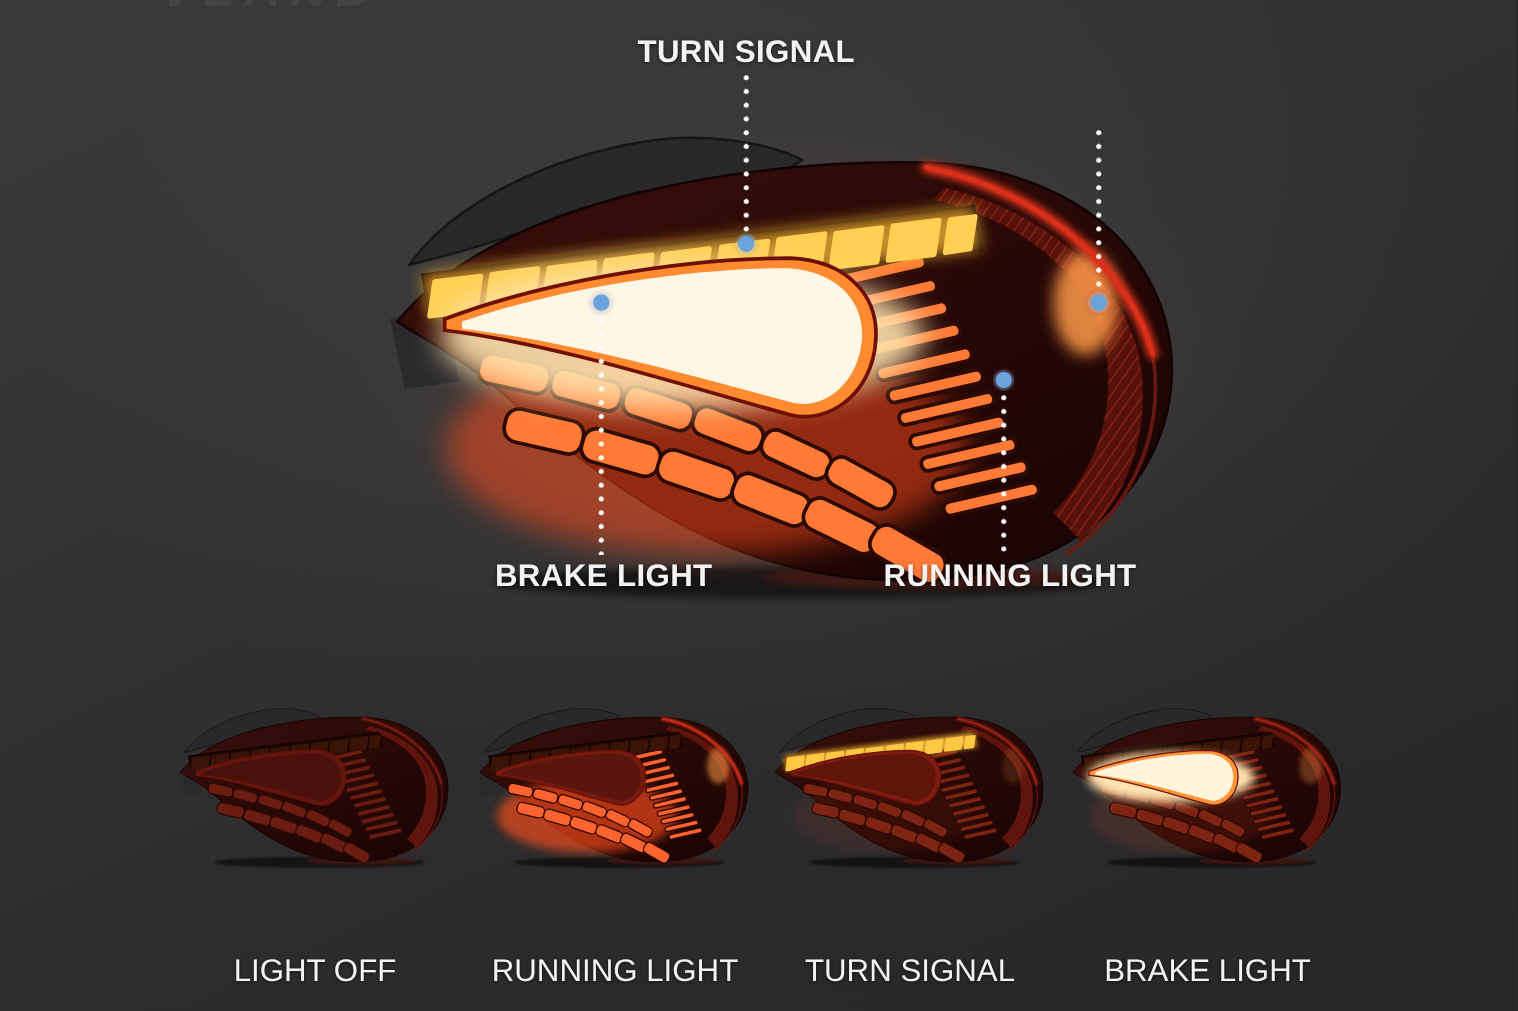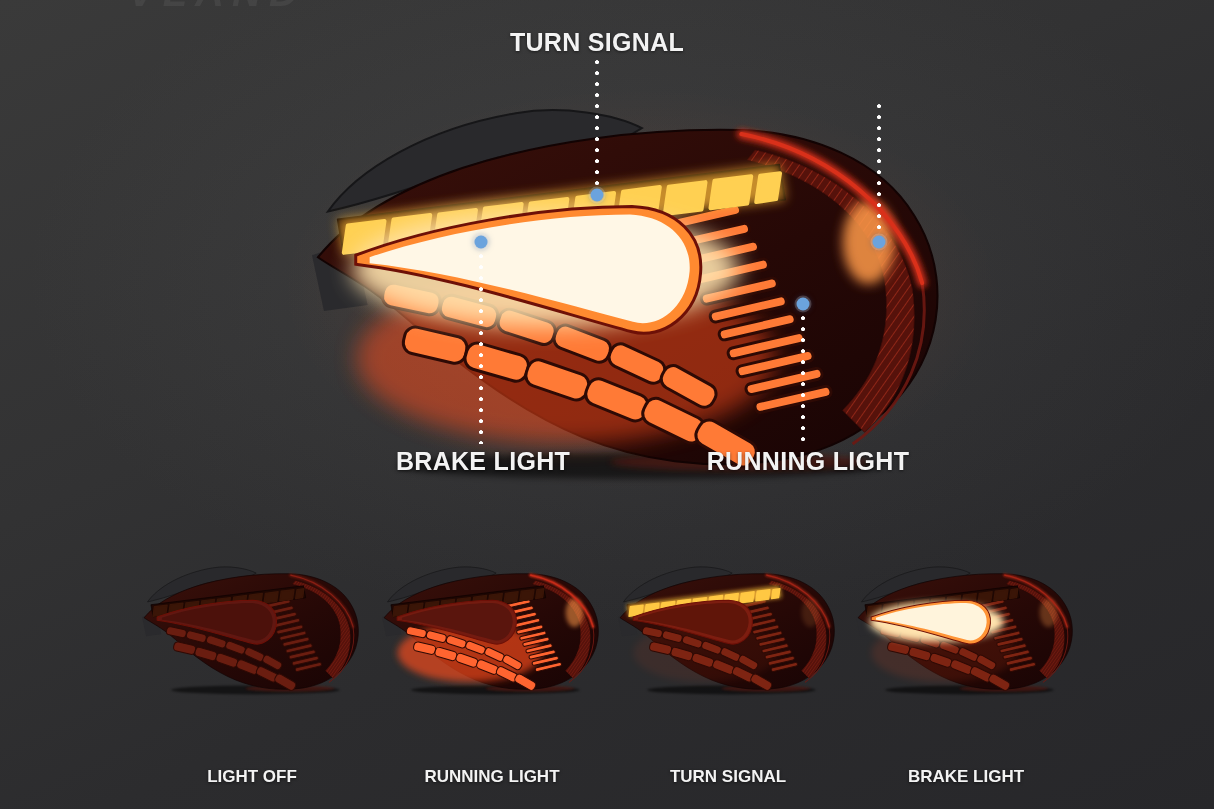--- a/index.html
+++ b/index.html
@@ -35,21 +35,21 @@
   }
   .cdot{
     position:absolute;width:13px;height:13px;border-radius:50%;
     background:#6ba3dd;box-shadow:0 0 0 2px rgba(255,255,255,.18),0 0 6px rgba(40,80,140,.6);
     transform:translate(-50%,-50%);
   }
   
   .thumb-lamp{position:absolute;top:566px;width:220px;height:131px;}
   .mode-label{
     position:absolute;top:777px;transform:translate(-50%,-50%);
-    color:#f3f3f3;font-size:17px;font-weight:700;white-space:nowrap;
+    color:#f3f3f3;font-size:25px;font-weight:400;white-space:nowrap;
     text-shadow:0 1px 3px rgba(0,0,0,.55);
   }
   
   .lamp{  }
   .mode-off{
     --amber:#3a1507; --amber-glow:0;
     --bar:#4c110b; --bar-outer:#611711; --bar-glow:0;
     --scale:#6a1d10; --scale-glow:0;
     --rim-op:.30; --marker-glow:0;
   }

